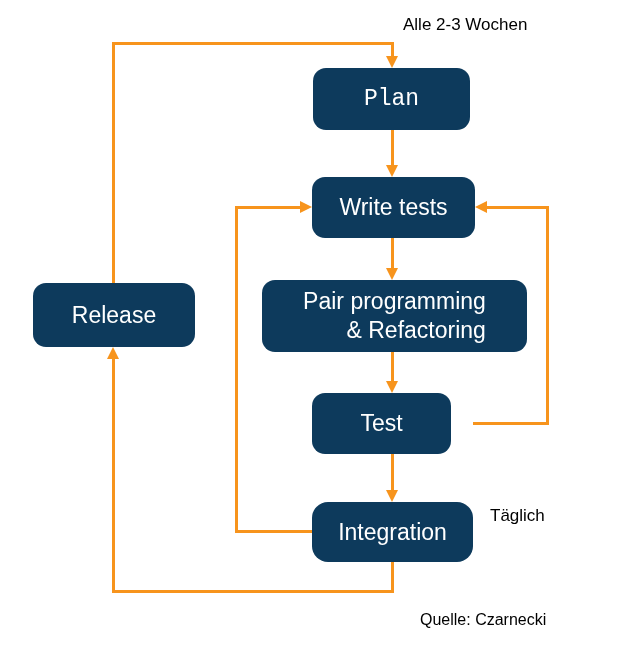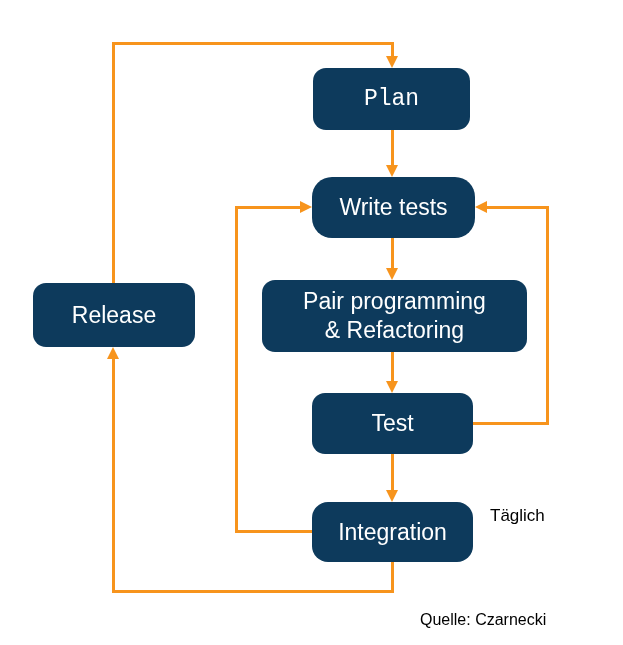--- a/index.html
+++ b/index.html
@@ -72,30 +72,30 @@
 </style>
 </head>
 <body>
 
 <div id="stage" style="--navy: #0d3a5c; --orange: #f7941d; background: rgb(255, 255, 255);">
 
   <div class="node" style="left:313px; top:68px;  width:157px; height:62px;font-family:Liberation Mono, monospace;">
     <span>Plan</span>
   </div>
 
-  <div class="node" style="left:312px; top:177px; width:163px; height:61px;border-radius:20px;">
+  <div class="node" style="left:312px; top:177px; width:163px; height:61px;">
     <span>Write tests</span>
   </div>
 
-  <div class="node" style="left:262px; top:280px; width:265px; height:72px;">
+  <div class="node" style="left:262px; top:280px; width:265px; height:72px;text-align:right;">
     <span>Pair programming
 &amp; Refactoring</span>
   </div>
 
-  <div class="node" style="left:312px; top:393px; width:161px; height:61px;">
+  <div class="node" style="left:312px; top:393px; width:139px; height:61px;">
     <span>Test</span>
   </div>
 
   <div class="node" style="left:312px; top:502px; width:161px; height:60px;border-radius:16px;">
     <span>Integration</span>
   </div>
 
   <div class="node" style="left:33px;  top:283px; width:162px; height:64px;">
     <span>Release</span>
   </div>
@@ -125,18 +125,19 @@
   <div class="seg" style="left:473px; top:422px; width:76px; height:3px;"></div>
   <div class="seg" style="left:546px; top:206px; width:3px;  height:219px;"></div>
   <div class="seg" style="left:487px; top:206px; width:62px; height:3px;"></div>
   <div class="ah ah-left" style="left:475px; top:201px;"></div>
 
   <div class="seg" style="left:391px; top:562px; width:3px;   height:31px;"></div>
   <div class="seg" style="left:112px; top:590px; width:282px; height:3px;"></div>
   <div class="seg" style="left:112px; top:359px; width:3px;   height:234px;"></div>
   <div class="ah ah-up" style="left:107px; top:347px;"></div>
 
+  <div class="annotation" style="left:403px; top:15px;">Alle 2-3 Wochen</div>
 
   <div class="annotation" style="left:490px; top:506px;">Täglich</div>
 
   <div class="source-note" style="left:420px; top:611px;">Quelle: Czarnecki</div>
 
 </div>
 
 </body></html>

